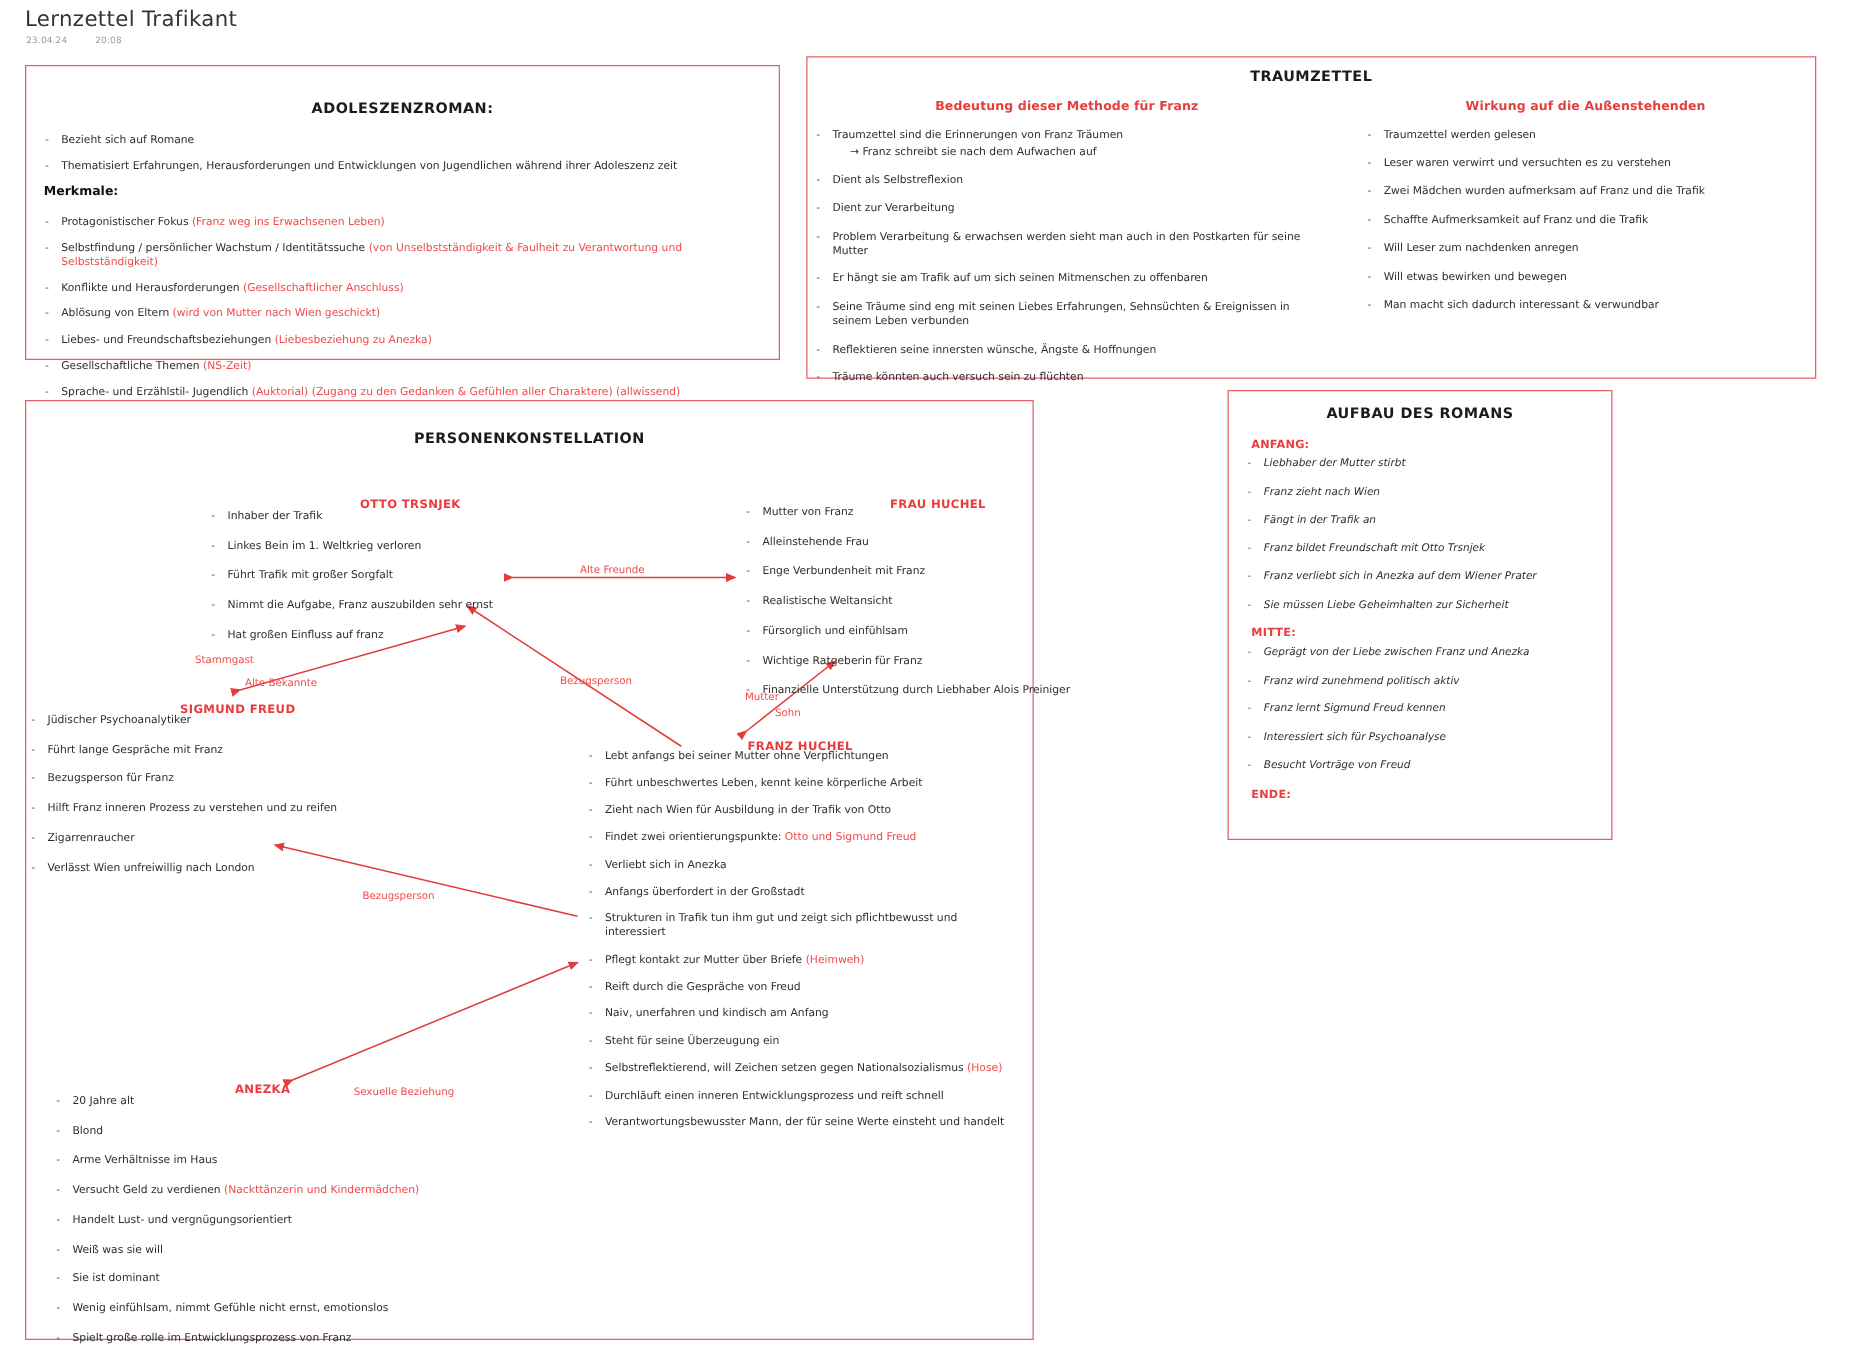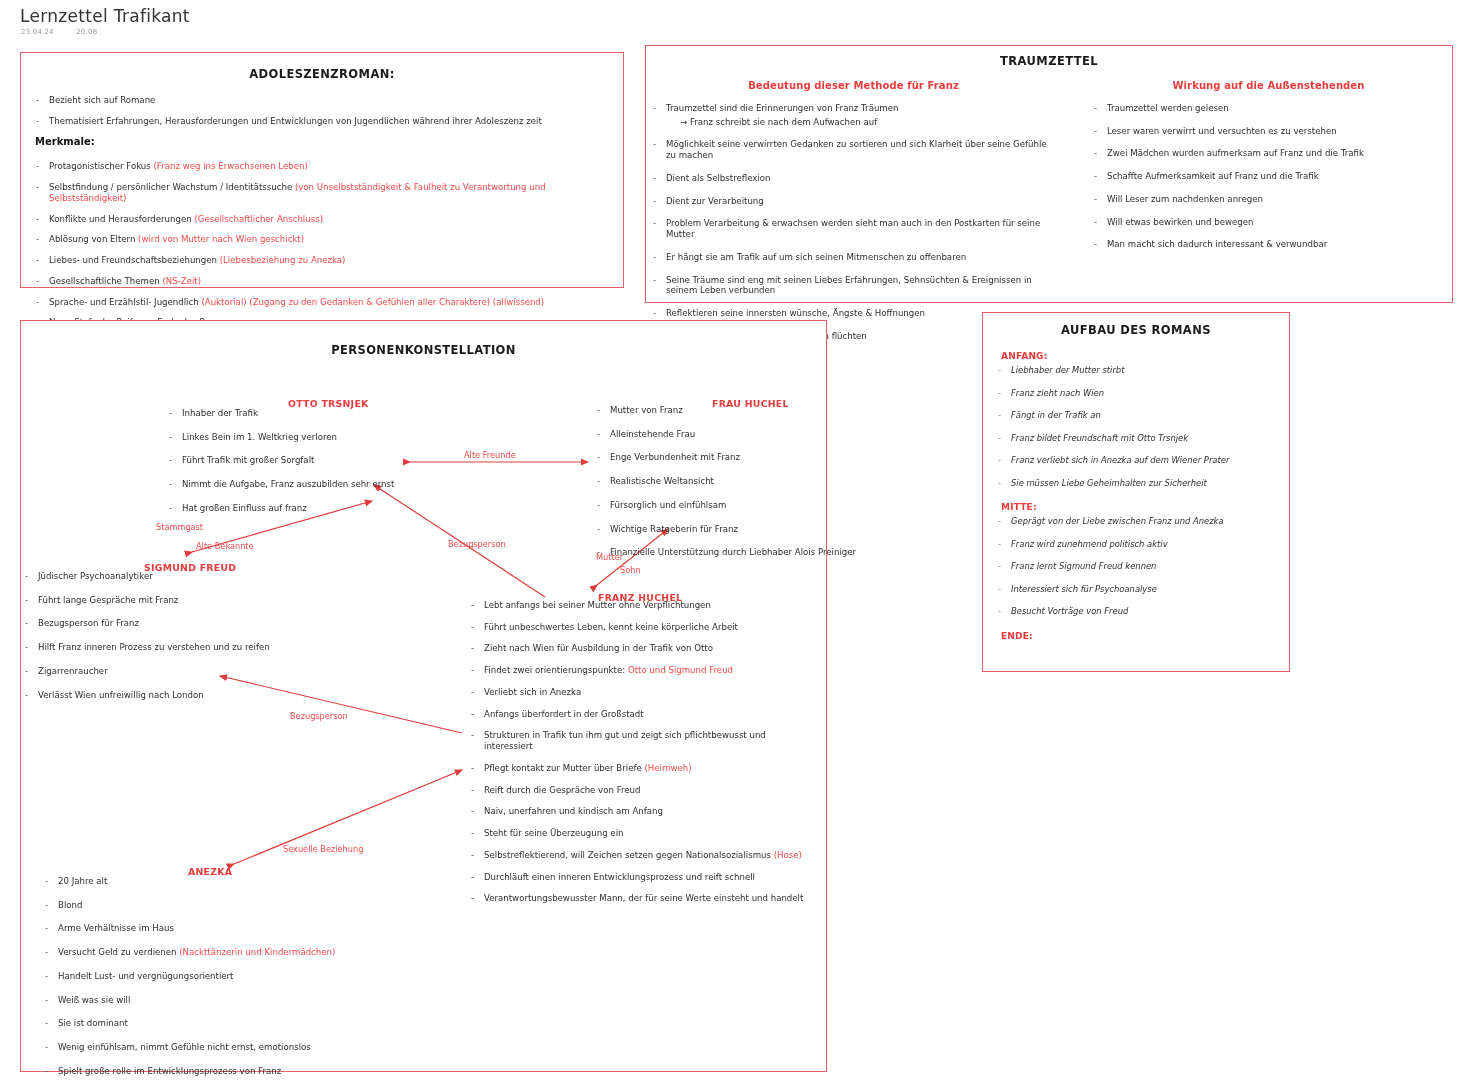--- a/index.html
+++ b/index.html
@@ -86,21 +86,21 @@
     content: "-";
     position: absolute;
     left: 1px;
     top: 0;
     color: #555;
   }
   .red { color: #ef4b4b; text-align: right; }
 
   
   #box-adoleszenzroman { left: 20px; top: 52px; width: 604px; height: 236px; }
-  #box-adoleszenzroman .box-title { margin-top: 14px; }
+  #box-adoleszenzroman .box-title { margin-top: 26px; }
   #box-adoleszenzroman ul.bul { margin: 14px 0 0 14px; }
   #box-adoleszenzroman .merk {
     font-weight: bold;
     font-size: 10px;
     color: #111;
     margin: 0 0 2px 14px;
   }
 
   
   #box-traumzettel { left: 645px; top: 45px; width: 808px; height: 258px; }
@@ -152,21 +152,21 @@
     color: #ef4b4b;
     white-space: nowrap;
   }
   #lbl-alte-freunde { left: 464px; top: 450px; }
   #lbl-stammgast    { left: 156px; top: 522px; }
   #lbl-alte-bek     { left: 196px; top: 541px; }
   #lbl-bezug-1      { left: 448px; top: 539px; }
   #lbl-mutter       { left: 596px; top: 552px; }
   #lbl-sohn         { left: 620px; top: 565px; }
   #lbl-bezug-2      { left: 290px; top: 711px; }
-  #lbl-sexuelle     { left: 283px; top: 844px; text-align: right; }
+  #lbl-sexuelle     { left: 283px; top: 868px; text-align: right; }
 
   svg.connectors {
     position: absolute;
     left: 0; top: 0;
     width: 1480px; height: 1080px;
     pointer-events: none;
   }
 
   
   #box-aufbau { left: 982px; top: 312px; width: 308px; height: 360px; }
@@ -206,21 +206,20 @@
       </ul>
   </div>
 
   <div class="rbox" id="box-traumzettel">
     <div class="box-title">TRAUMZETTEL</div>
     <div class="tz-cols">
       <div class="tz-col left">
         <div class="sub-title">Bedeutung dieser Methode für Franz</div>
         <ul class="bul" id="tz-left-list">
             <li><span>Traumzettel sind die Erinnerungen von Franz Träumen</span><span class="arrow-sub">→   Franz schreibt sie nach dem Aufwachen auf</span></li>
-            <li><span>Möglichkeit seine verwirrten Gedanken zu sortieren und sich Klarheit über seine Gefühle zu machen</span></li>
             <li><span>Dient als Selbstreflexion</span></li>
             <li><span>Dient zur Verarbeitung</span></li>
             <li><span>Problem Verarbeitung &amp; erwachsen werden sieht man auch in den Postkarten für seine Mutter</span></li>
             <li><span>Er hängt sie am Trafik auf um sich seinen Mitmenschen zu offenbaren</span></li>
             <li><span>Seine Träume sind eng mit seinen Liebes Erfahrungen, Sehnsüchten &amp; Ereignissen in seinem Leben verbunden</span></li>
             <li><span>Reflektieren seine innersten wünsche, Ängste &amp; Hoffnungen</span></li>
             <li><span>Träume könnten auch versuch sein zu flüchten</span></li>
           </ul>
       </div>
       <div class="tz-col right">

